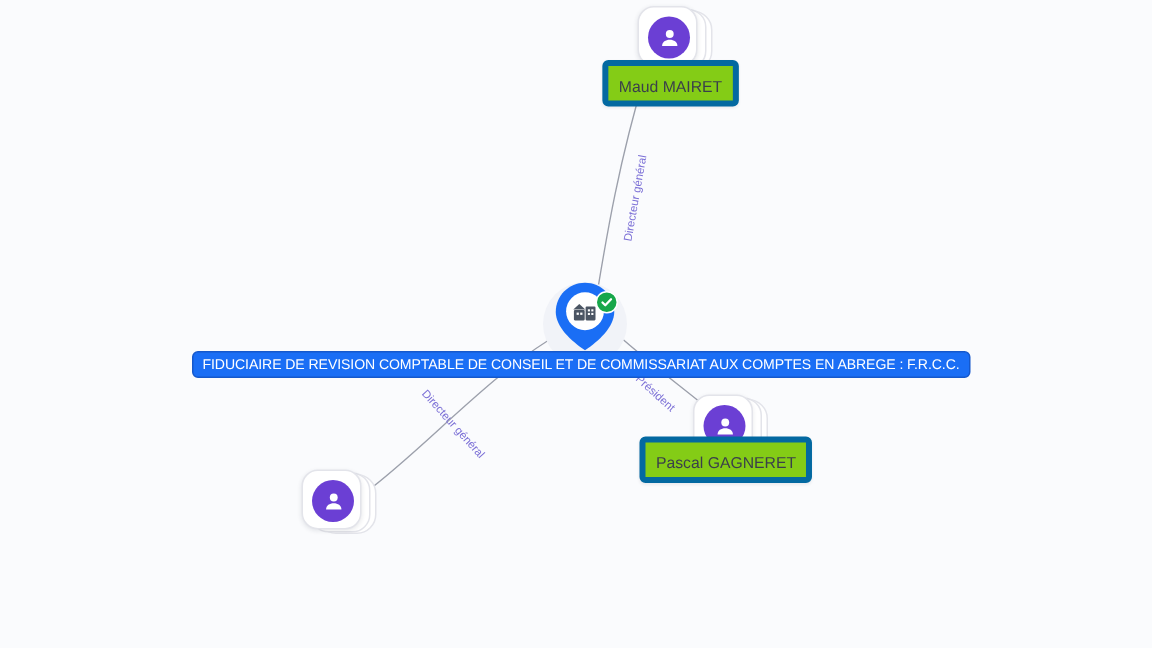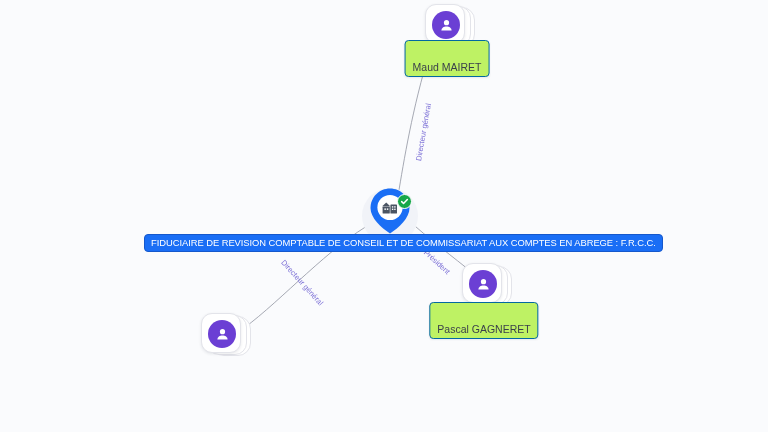--- a/index.html
+++ b/index.html
@@ -63,24 +63,24 @@
     display: flex;
     align-items: center;
     justify-content: center;
   }
   .avatar svg { display: block; }
 
   .person-label {
     position: absolute;
     transform: translateX(-50%);
     white-space: nowrap;
-    background: #bef264;
-    border: 1px solid #0369a1;
+    background: #84cc16;
+    border: 4px solid #0369a1;
     border-radius: 4px;
-    padding: 20px 7px 3px 7px;
+    padding: 8px 7px 3px 7px;
     font-size: 10.5px;
     line-height: 12px;
     color: #3a3f4b;
     box-shadow: 0 1px 2px rgba(30,35,60,.07);
   }
 
   
   #company-node {
     position: absolute;
     left: 390px;
@@ -116,21 +116,21 @@
     border: 1.5px solid #ffffff;
     box-sizing: border-box;
     display: flex;
     align-items: center;
     justify-content: center;
   }
   .check-badge svg { display: block; }
 
   #company-label {
     position: absolute;
-    left: 144px;
+    left: 128px;
     top: 234px;
     white-space: nowrap;
     background: #1a6ef5;
     border: 1px solid #1558cc;
     border-radius: 4px;
     color: #ffffff;
     font-size: 9.4px;
     line-height: 11px;
     letter-spacing: -0.05px;
     padding: 2px 6px 3px 6px;
@@ -189,21 +189,21 @@
       <div class="card c1">
         <div class="avatar">
           <svg width="17" height="17" viewBox="0 0 24 24" fill="#ffffff">
             <circle cx="12" cy="8" r="3.7"></circle>
             <path d="M4.8 19.2c0-3.7 3.3-5.8 7.2-5.8s7.2 2.1 7.2 5.8z"></path>
           </svg>
         </div>
       </div>
     </div>
   </div>
-  <div class="person-label" style="left:484px; top:302px;">Pascal GAGNERET</div>
+  <div class="person-label" style="left:484px; top:291px;">Pascal GAGNERET</div>
 
   <div class="person-node" style="left:223px; top:335px;">
     <div class="stack">
       <div class="card c3"></div>
       <div class="card c2"></div>
       <div class="card c1">
         <div class="avatar">
           <svg width="17" height="17" viewBox="0 0 24 24" fill="#ffffff">
             <circle cx="12" cy="8" r="3.7"></circle>
             <path d="M4.8 19.2c0-3.7 3.3-5.8 7.2-5.8s7.2 2.1 7.2 5.8z"></path>

